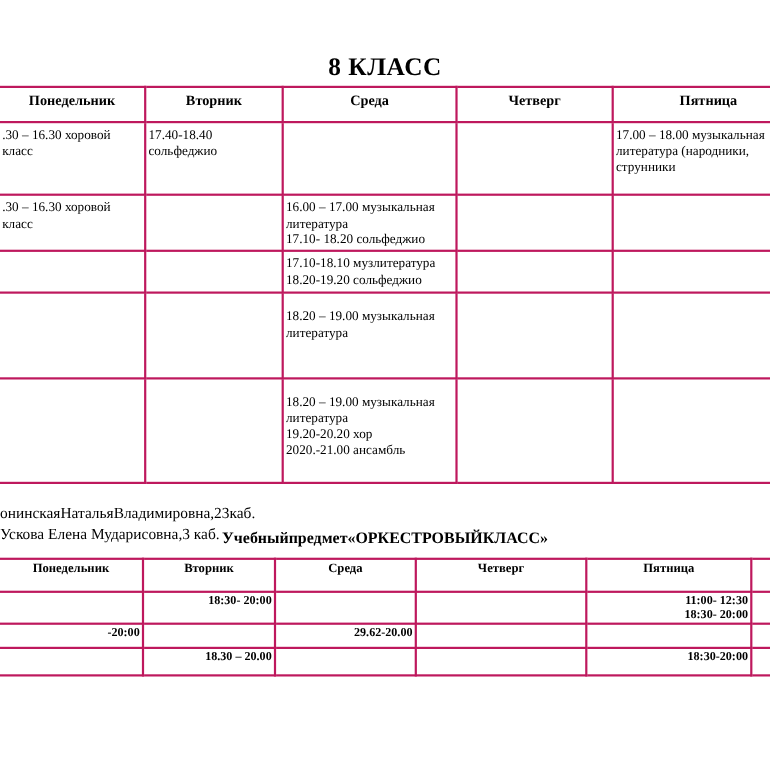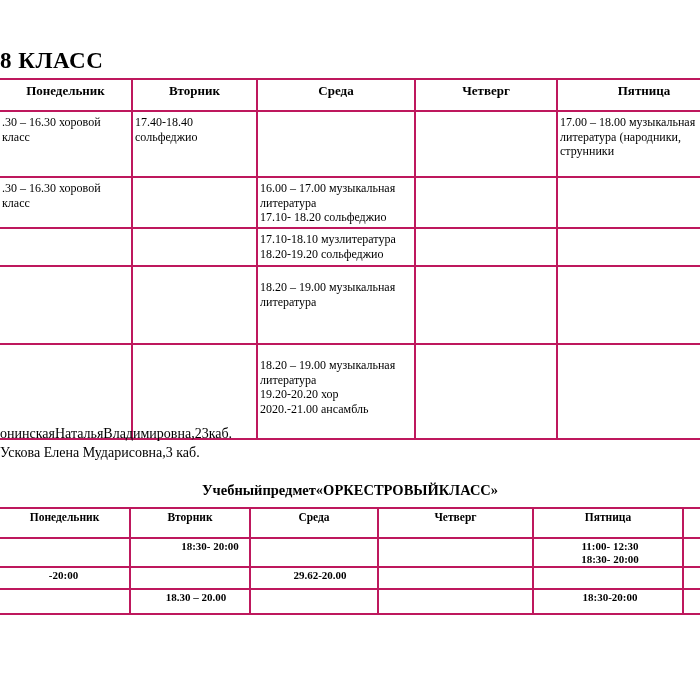--- a/index.html
+++ b/index.html
@@ -13,20 +13,21 @@
     position: relative;
     background: #ffffff;
     color: #000000;
     font-family: "Liberation Serif", serif;
   }
   .page-title {
     position: absolute;
     top: 48px;
     left: 0;
     width: 700px;
+    text-align: center;
     font-size: 23px;
     font-weight: bold;
     letter-spacing: 0.5px;
   }
   table {
     border-collapse: collapse;
     table-layout: fixed;
     position: absolute;
   }
   td, th {
@@ -62,21 +63,21 @@
   .t1 .row1  { height: 66px; }
   .t1 .row2  { height: 51px; }
   .t1 .row3  { height: 38px; }
   .t1 .row4  { height: 78px; }
   .t1 .row5  { height: 95px; }
   .t1 td.padtop { padding-top: 13px; }
 
   
   .notes {
     position: absolute;
-    top: 424px;
+    top: 458px;
     left: 0;
     font-size: 14px;
     line-height: 19px;
     font-weight: normal;
   }
 
   
   .t2-title {
     position: absolute;
     top: 482px;
@@ -95,21 +96,21 @@
     font-size: 11.5px;
     font-weight: bold;
     text-align: center;
     padding: 2px 2px 0 2px;
   }
   .t2 td {
     font-size: 11px;
     font-weight: bold;
     line-height: 13px;
     padding: 1px 2px 0 14px;
-    text-align: center;
+    text-align: right;
   }
   .t2 .hrow { height: 30px; }
   .t2 .row1 { height: 29px; }
   .t2 .row2 { height: 22px; }
   .t2 .row3 { height: 25px; }
   .t2 td.pad10 { padding-left: 42px; }
   .t2 td.pad5  { padding-left: 6px; }
   .t2 td.cut   { padding-left: 0; }
 </style>
 </head>

